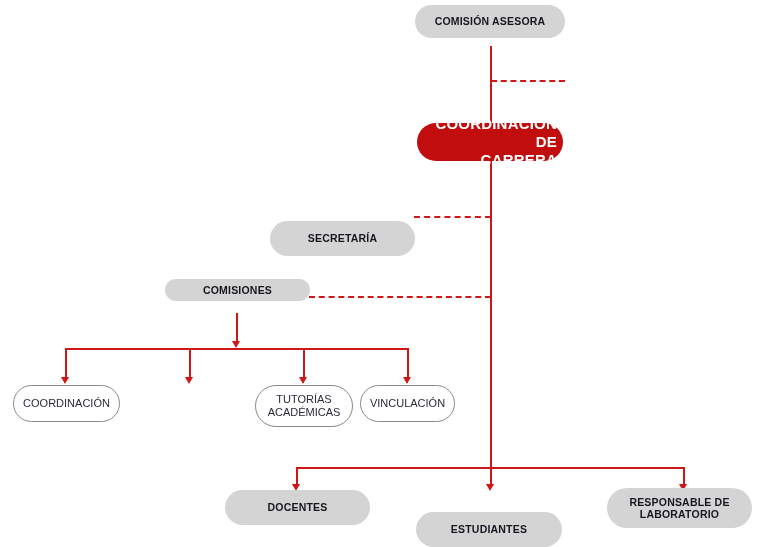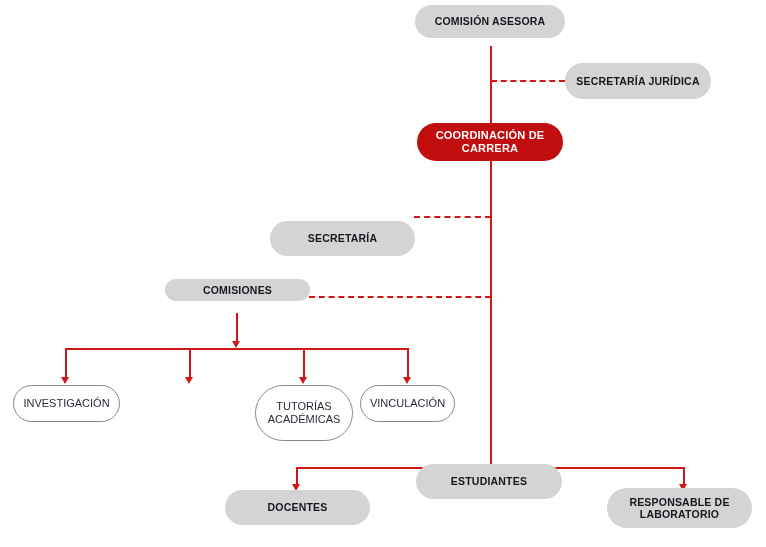--- a/index.html
+++ b/index.html
@@ -33,22 +33,23 @@
     background: #d5d4d4;
     color: #16161f;
     font-weight: bold;
     font-size: 10.5px;
     letter-spacing: 0.2px;
   }
   .node-red {
     background: #c10d0d;
     color: #ffffff;
     font-weight: bold;
-    font-size: 11px;
+    font-size: 15px;
     letter-spacing: 0.2px;
+    text-align: right;
   }
   .node-white {
     background: #ffffff;
     color: #2b2b3a;
     font-weight: normal;
     font-size: 11px;
     border: 1.2px solid #8a8a8a;
   }
   .node-label {
     display: block;
@@ -113,56 +114,53 @@
   <div class="line v-line" style="left:490px; top:467px; height:17px;"></div>
   <div class="arrow-down" style="left:486px; top:484px;"></div>
 
   <div class="line v-line" style="left:683px; top:467px; height:17px;"></div>
   <div class="arrow-down" style="left:679px; top:484px;"></div>
 
   <div class="node node-gray" style="left:415px; top:5px; width:150px; height:33px;">
     <span class="node-label">COMISIÓN ASESORA</span>
   </div>
 
-  <div class="node node-gray" style="left:565px; top:63px; width:146px; height:36px;">
-    <span class="node-label">SECRETARÍA JURÍDICA</span>
-  </div>
 
   <div class="node node-red" style="left:417px; top:123px; width:146px; height:38px;">
     <span class="node-label">COORDINACIÓN DE
 CARRERA</span>
   </div>
 
   <div class="node node-gray" style="left:270px; top:199px; width:145px; height:35px;margin-top:22px;">
     <span class="node-label">SECRETARÍA</span>
   </div>
 
   <div class="node node-gray" style="left:165px; top:279px; width:145px; height:22px;">
     <span class="node-label">COMISIONES</span>
   </div>
 
   <div class="node node-white" style="left:13px; top:385px; width:107px; height:37px;">
-    <span class="node-label">INVESTIGACIÓN</span>
+    <span class="node-label">COORDINACIÓN</span>
   </div>
 
 
-  <div class="node node-white" style="left:255px; top:385px; width:98px; height:56px;">
+  <div class="node node-white" style="left:255px; top:385px; width:98px; height:42px;">
     <span class="node-label">TUTORÍAS
 ACADÉMICAS</span>
   </div>
 
   <div class="node node-white" style="left:360px; top:385px; width:95px; height:37px;">
     <span class="node-label">VINCULACIÓN</span>
   </div>
 
   <div class="node node-gray" style="left:225px; top:490px; width:145px; height:35px;">
     <span class="node-label">DOCENTES</span>
   </div>
 
-  <div class="node node-gray" style="left:416px; top:464px; width:146px; height:35px;text-align:center;">
+  <div class="node node-gray" style="left:416px; top:512px; width:146px; height:35px;text-align:center;">
     <span class="node-label">ESTUDIANTES</span>
   </div>
 
   <div class="node node-gray" style="left:607px; top:488px; width:145px; height:40px;">
     <span class="node-label">RESPONSABLE DE
 LABORATORIO</span>
   </div>
 
 </div>
 

